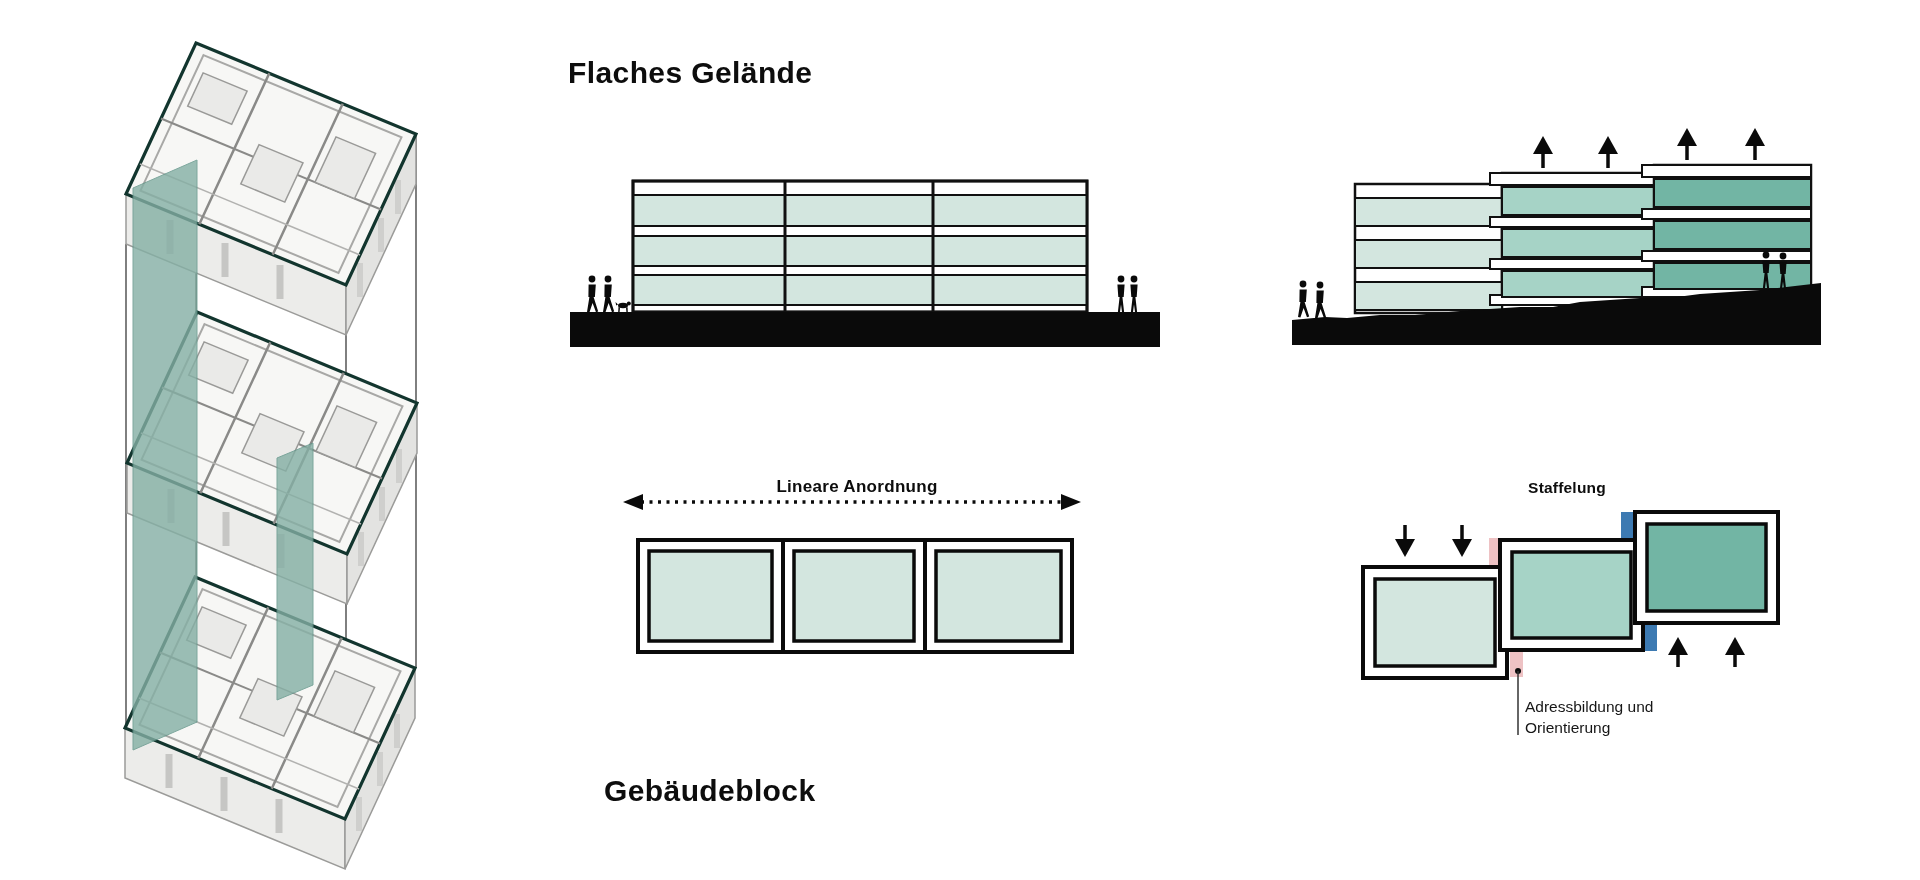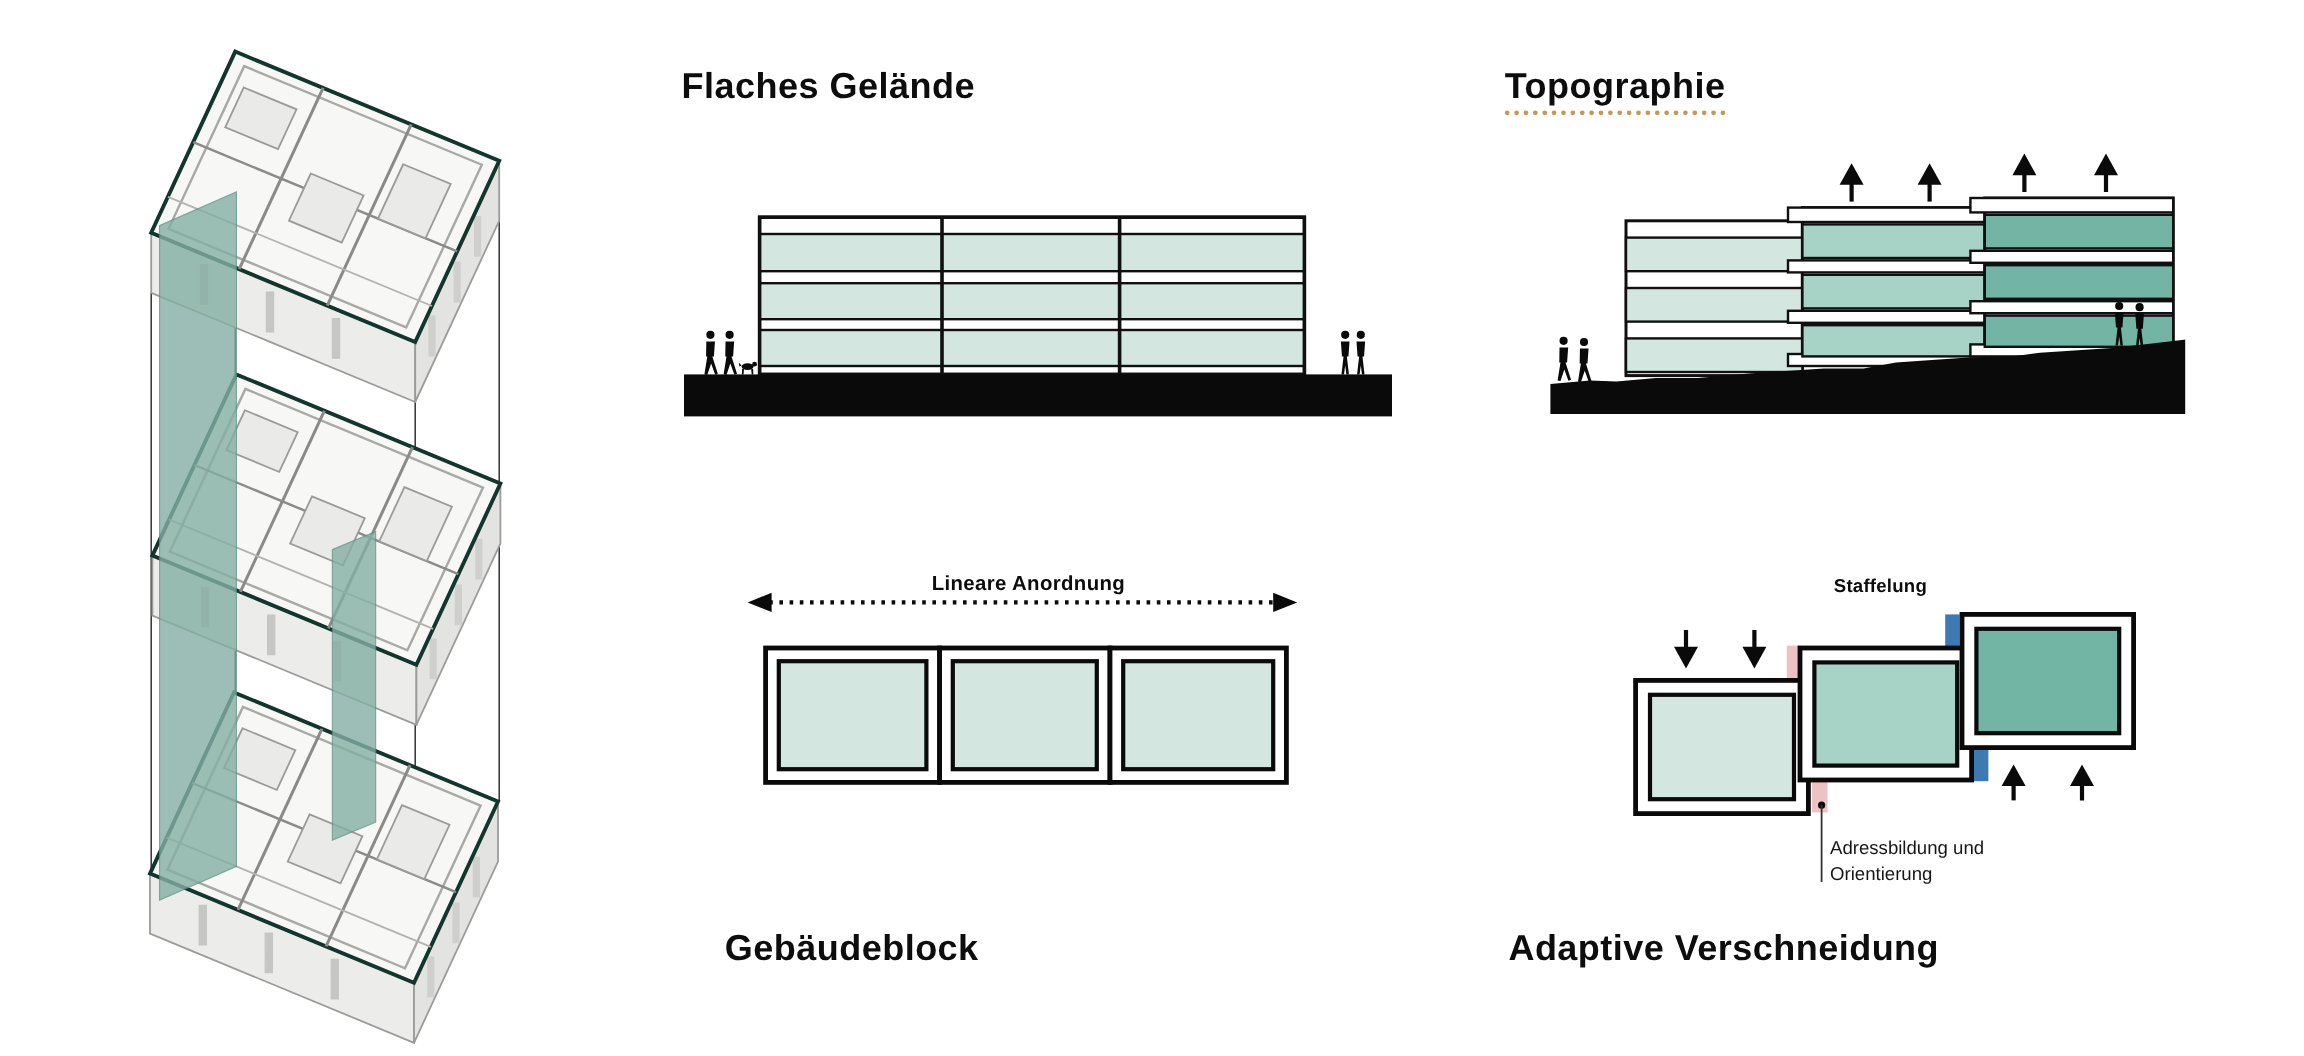--- a/index.html
+++ b/index.html
@@ -71,23 +71,21 @@
       <line x1="276" y1="325" x2="276" y2="809"></line>
     </g>
     <use href="#floor-unit" x="126" y="33"></use>
     <use href="#floor-unit" x="127" y="302"></use>
     <use href="#floor-unit" x="125" y="567"></use>
     <polygon class="f-shaft" points="63,178 127,150 127,712 63,740" stroke="#5f9387" stroke-width="1"></polygon>
     <polygon class="f-shaft" points="207,448 243,433 243,675 207,690" stroke="#5f9387" stroke-width="1"></polygon>
   </svg>
 
   <div class="h1" style="left:568px;top:56px">Flaches Gelände</div>
-  <div class="h1 dotted" style="left:1254px;top:56px">Topographie</div>
   <div class="h1" style="left:604px;top:774px">Gebäudeblock</div>
-  <div class="h1" style="left:1257px;top:774px">Adaptive Verschneidung</div>
 
   <svg style="left:560px;top:170px" width="620" height="200" viewBox="0 0 620 200">
     <rect class="body-w" x="73" y="11" width="454" height="131"></rect>
     <g>
       <rect class="band f-light" x="73" y="25" width="454" height="31"></rect>
       <rect class="band f-light" x="73" y="66" width="454" height="30"></rect>
       <rect class="band f-light" x="73" y="105" width="454" height="30"></rect>
     </g>
     <g stroke="#101010" stroke-width="3">
       <line x1="225" y1="11" x2="225" y2="142"></line>

